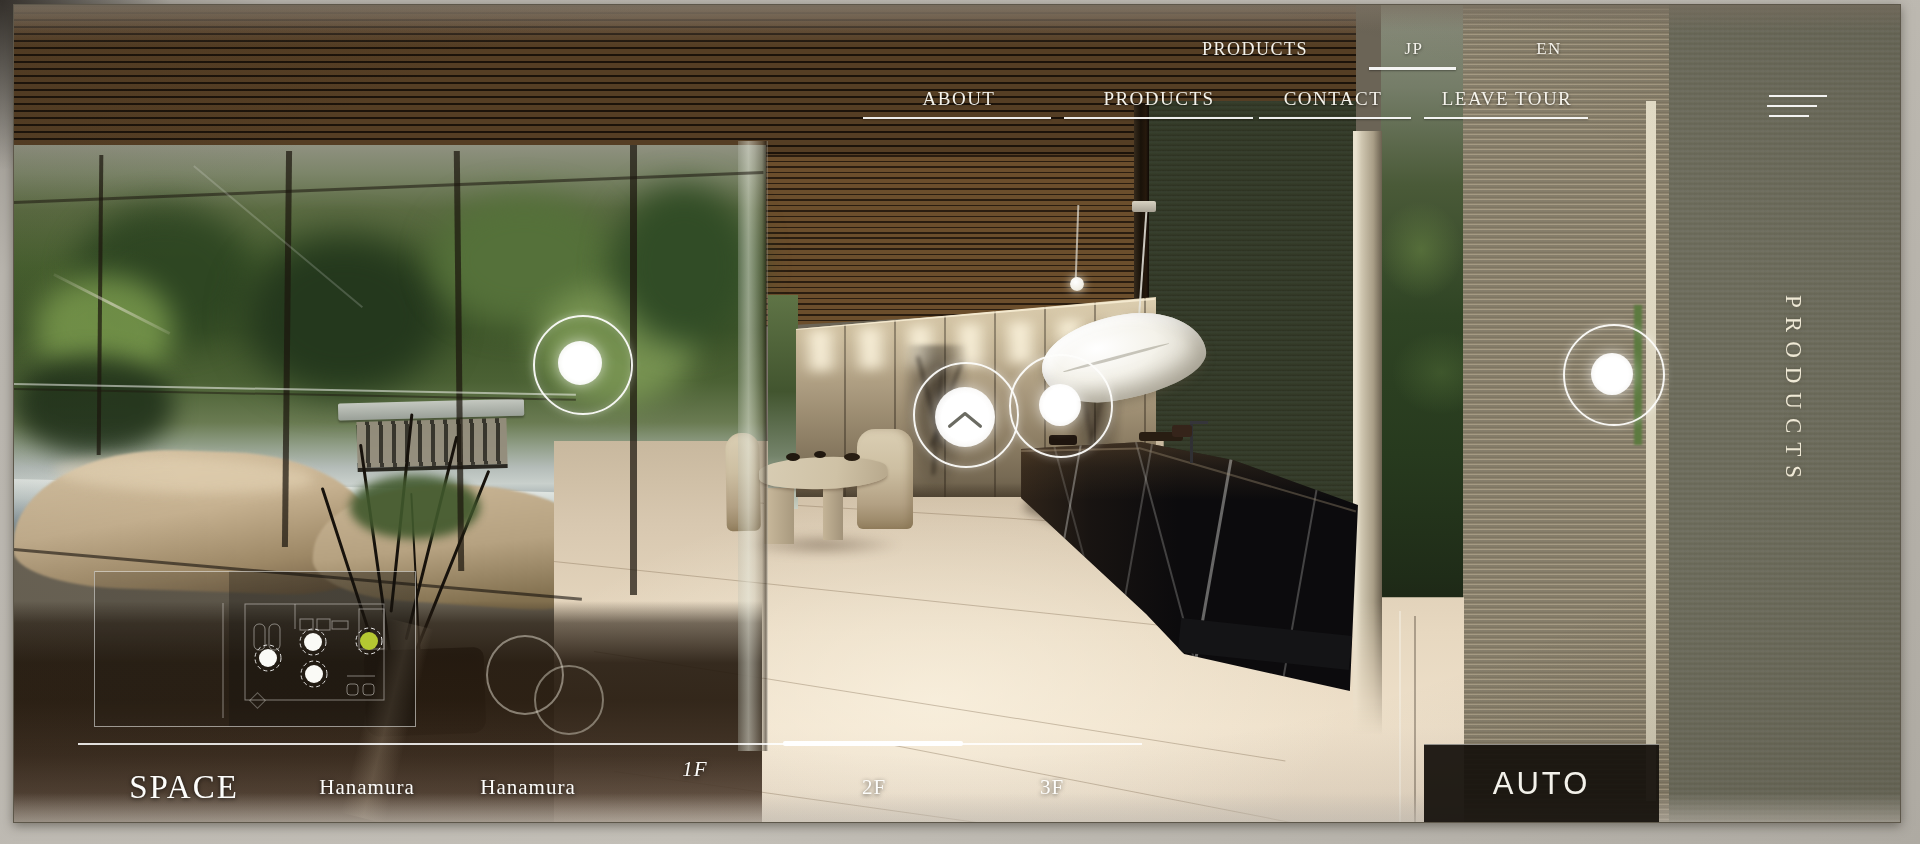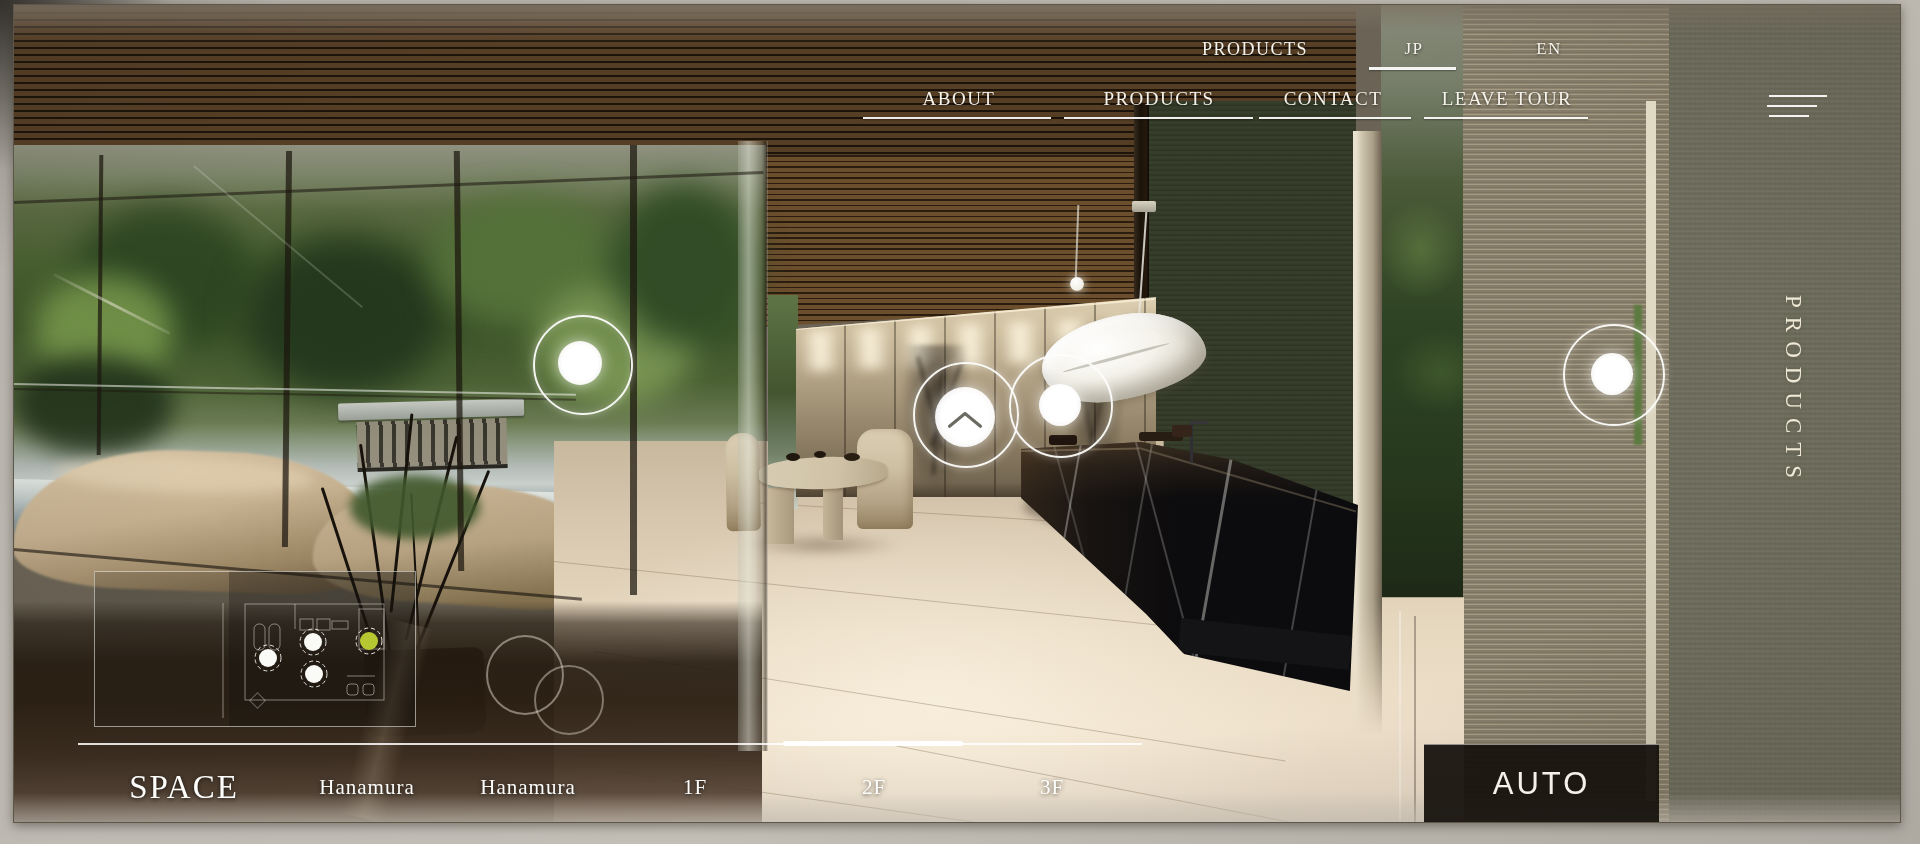--- a/index.html
+++ b/index.html
@@ -285,21 +285,21 @@
     writing-mode:vertical-rl;font-family:'Liberation Serif',serif;font-size:23px;letter-spacing:9px;color:#efe9d6;text-shadow:0 0 5px rgba(70,65,50,.45);">
     <span>PRODUCTS</span>
   </div>
 
   <div class="d" style="left:64px;top:738px;width:1064px;height:1.5px;z-index:50;background:rgba(255,255,255,.85);"></div>
   <div class="d" style="left:769px;top:736px;width:180px;height:4.5px;z-index:50;background:#ffffff;border-radius:2px;"></div>
 
   <span class="floorlbl" style="left:170px;top:782px;font-size:33px;letter-spacing:2px;cursor:default;">SPACE</span>
   <span class="floorlbl" style="left:353px;top:782px;">Hanamura</span>
   <span class="floorlbl" style="left:514px;top:782px;">Hanamura</span>
-  <span class="floorlbl" style="left:681px;top:782px;">1F</span>
+  <span class="floorlbl" style="left:681px;top:764px;font-style:italic;">1F</span>
   <span class="floorlbl" style="left:860px;top:782px;">2F</span>
   <span class="floorlbl" style="left:1038px;top:782px;">3F</span>
 
   <div class="d" style="left:1410px;top:739px;width:235px;height:78px;z-index:50;pointer-events:auto;cursor:pointer;
     background:rgba(22,18,13,.94);border-top:1.5px solid rgba(240,240,235,.55);display:flex;align-items:center;justify-content:center;">
     <span style="font-family:Liberation Sans, sans-serif;font-size:31px;letter-spacing:3px;color:#f3f1ea;">AUTO</span>
   </div>
 
  </div>
 </div>

